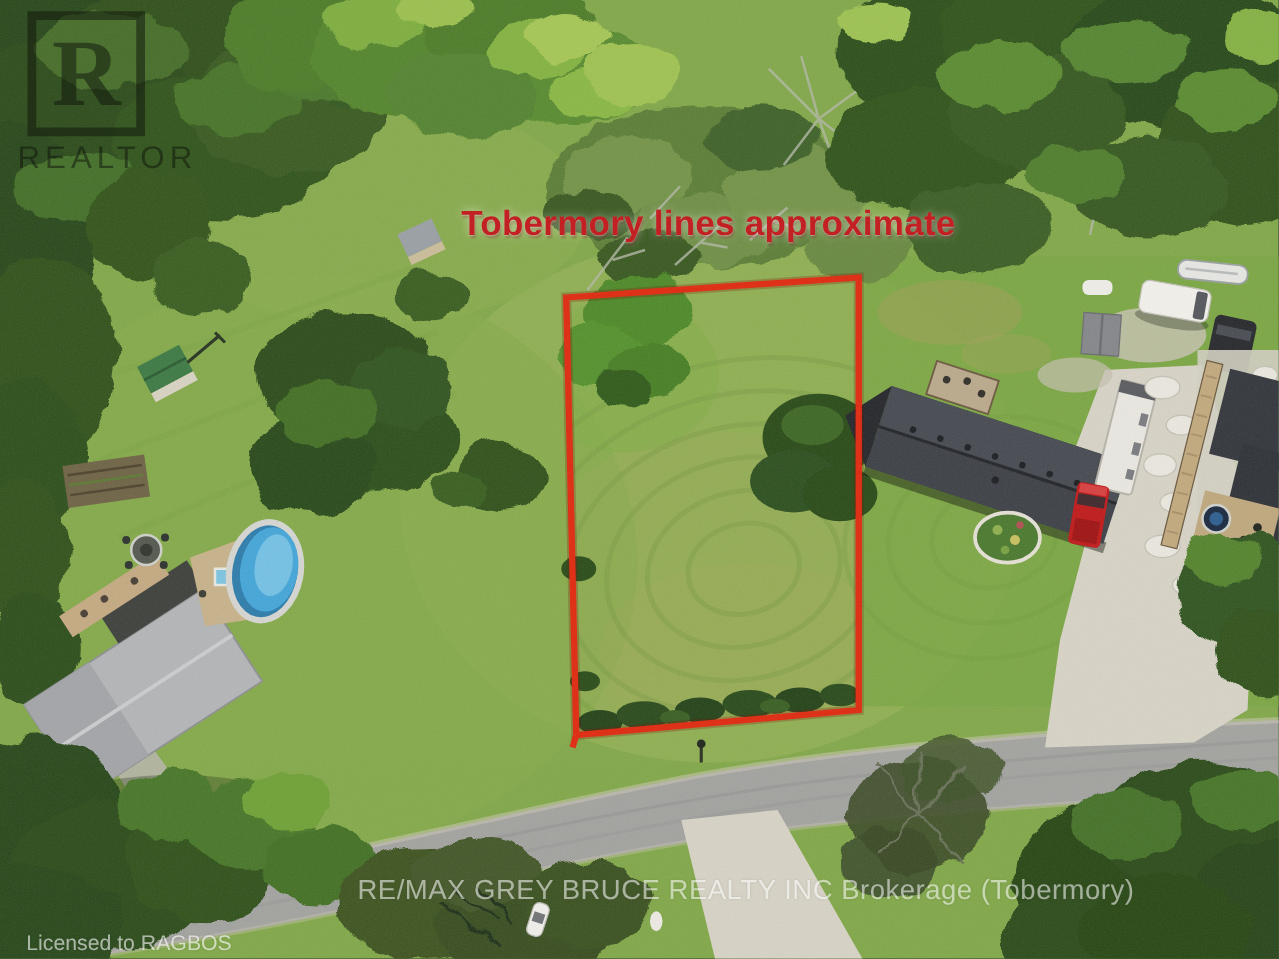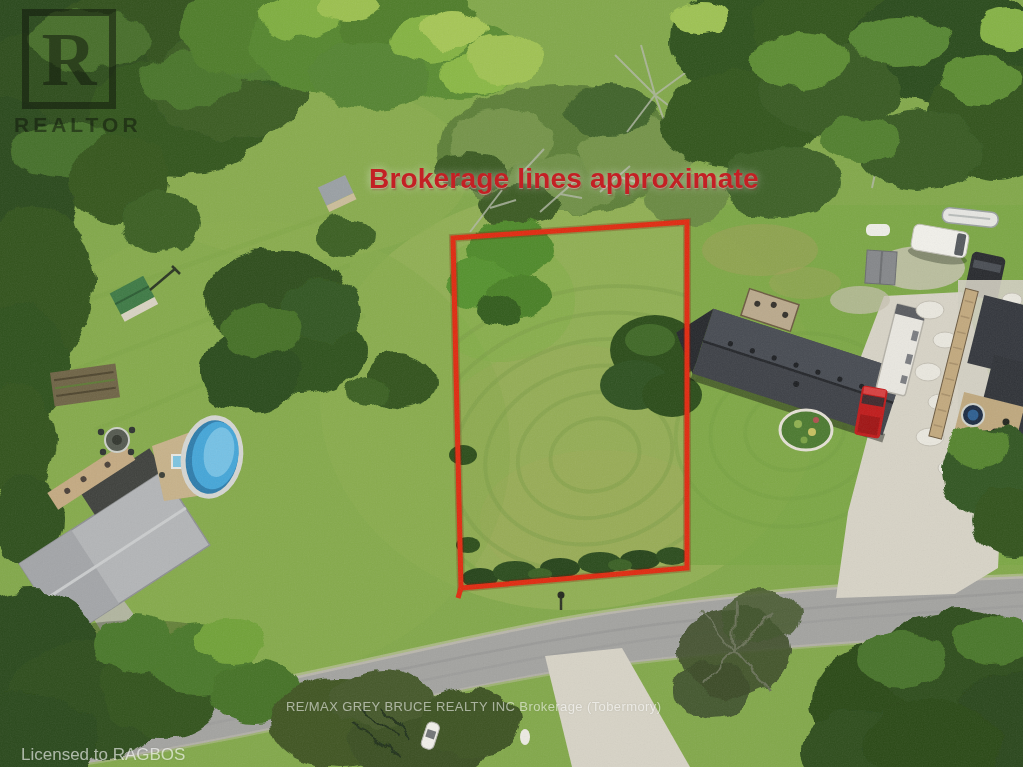--- a/index.html
+++ b/index.html
@@ -15,32 +15,32 @@
   }
   .realtor-frame{
     width:80px;height:86px;border:7px solid currentColor;margin:0 auto;
     display:flex;align-items:center;justify-content:center;
   }
   .realtor-letter{
     font-family:"Liberation Serif",serif;font-weight:bold;
     font-size:76px;line-height:80px;
   }
   .realtor-label{
-    margin-top:5px;font-size:21px;font-weight:bold;letter-spacing:4px;
+    margin-top:5px;font-size:25px;font-weight:normal;letter-spacing:4px;
   }
   .boundary-note{
     position:absolute;left:369px;top:163px;
     font-size:28px;font-weight:bold;letter-spacing:.2px;
     color:var(--note-red,#c32024);
     text-shadow:0 0 8px rgba(255,255,255,.55),0 1px 1px rgba(255,255,255,.35),1px 2px 2px rgba(110,0,0,.35);
     white-space:nowrap;
   }
   .brokerage-watermark{
     position:absolute;left:286px;top:699px;
-    font-size:13px;letter-spacing:.4px;white-space:nowrap;
+    font-size:22px;letter-spacing:.4px;white-space:nowrap;
     color:var(--watermark-white,#ffffff);opacity:.55;
     text-shadow:0 0 2px rgba(60,70,50,.35);
   }
   .license-watermark{
     position:absolute;left:3px;top:745px;
     font-size:17px;white-space:nowrap;
     color:var(--watermark-white,#ffffff);opacity:.6;
     text-shadow:0 0 2px rgba(60,70,50,.35);
     margin-left:18px;
   }
@@ -418,19 +418,19 @@
   <rect width="1023" height="767" filter="url(#grain)" opacity=".10"></rect>
 </svg>
 
   <div class="realtor-logo">
     <div class="realtor-frame">
       <span class="realtor-letter">R</span>
     </div>
     <div class="realtor-label">REALTOR</div>
   </div>
 
-  <div class="boundary-note">Brokerage lines approximate</div>
+  <div class="boundary-note">Tobermory lines approximate</div>
 
   <div class="brokerage-watermark">RE/MAX GREY BRUCE REALTY INC Brokerage (Tobermory)</div>
 
   <div class="license-watermark">Licensed to RAGBOS</div>
 
 </div>
 
 </body></html>

